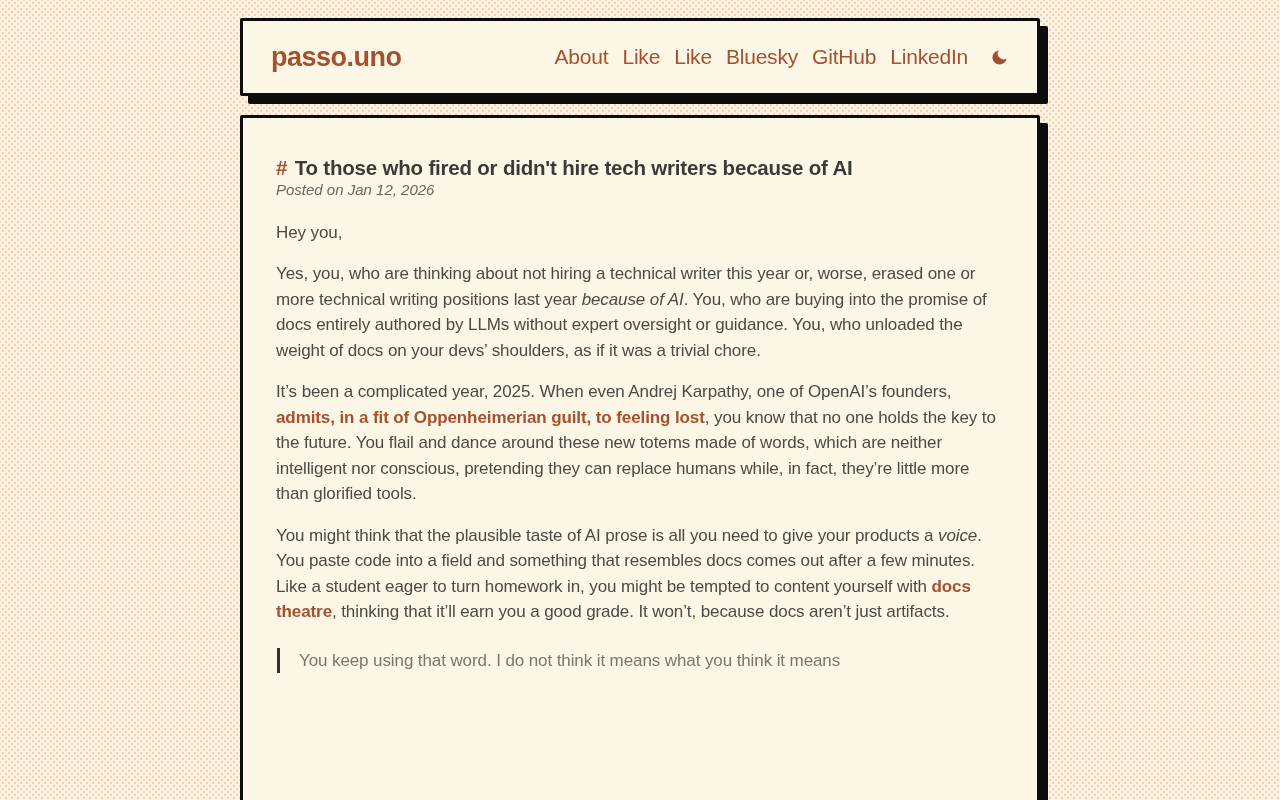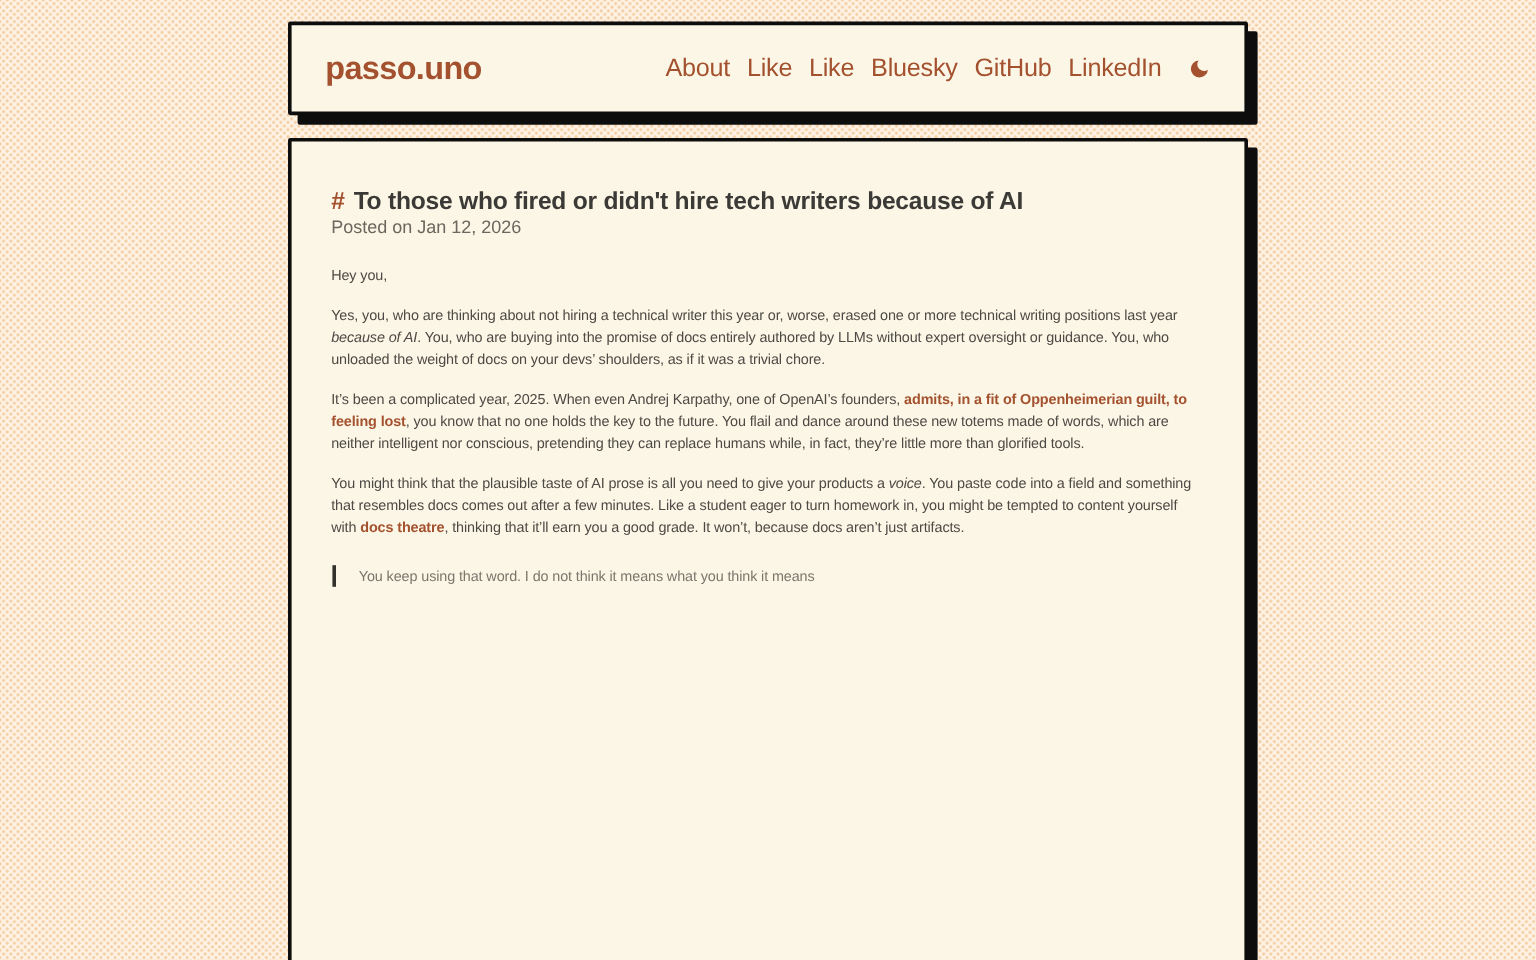--- a/index.html
+++ b/index.html
@@ -87,26 +87,27 @@
     color: var(--heading);
     line-height: 1.25;
   }
   .title .hash {
     color: var(--accent);
     text-decoration: none;
     cursor: pointer;
     margin-right: 2px;
   }
   .posted {
+    font-style: italic;
     font-size: 15px;
     color: var(--muted);
     margin-bottom: 22px;
   }
   .article-body p {
-    font-size: 12px;
+    font-size: 17px;
     line-height: 1.5;
     letter-spacing: -0.1px;
     margin-bottom: 16px;
     color: var(--text);
   }
   .article-body a.inline-link {
     color: var(--accent);
     font-weight: 700;
     text-decoration: none;
     cursor: pointer;

